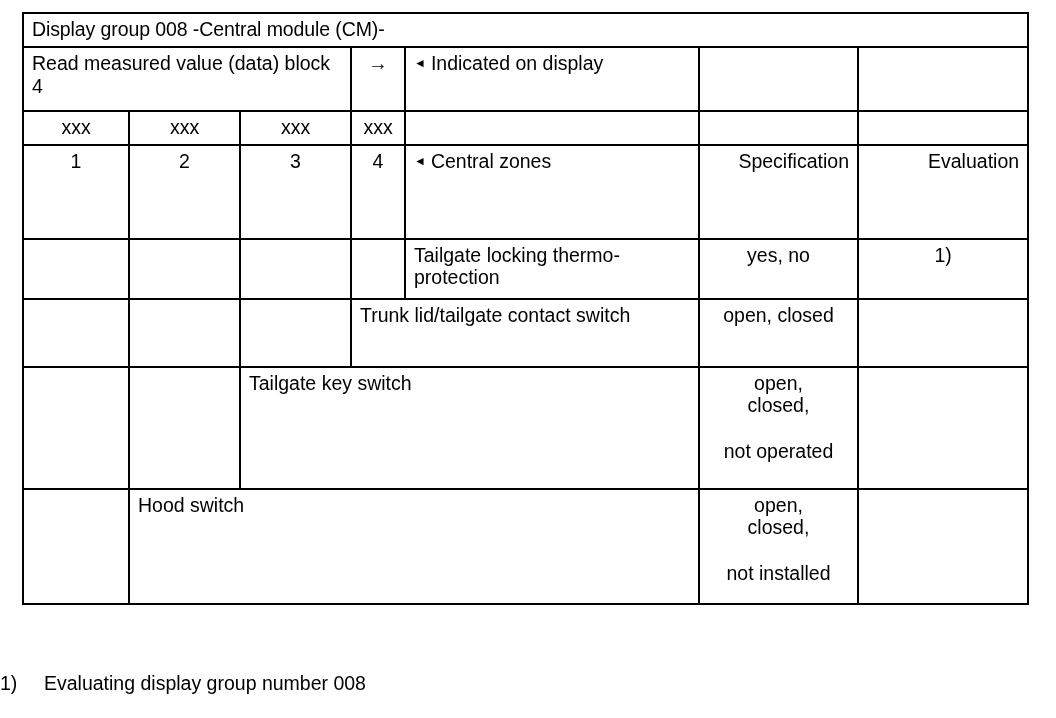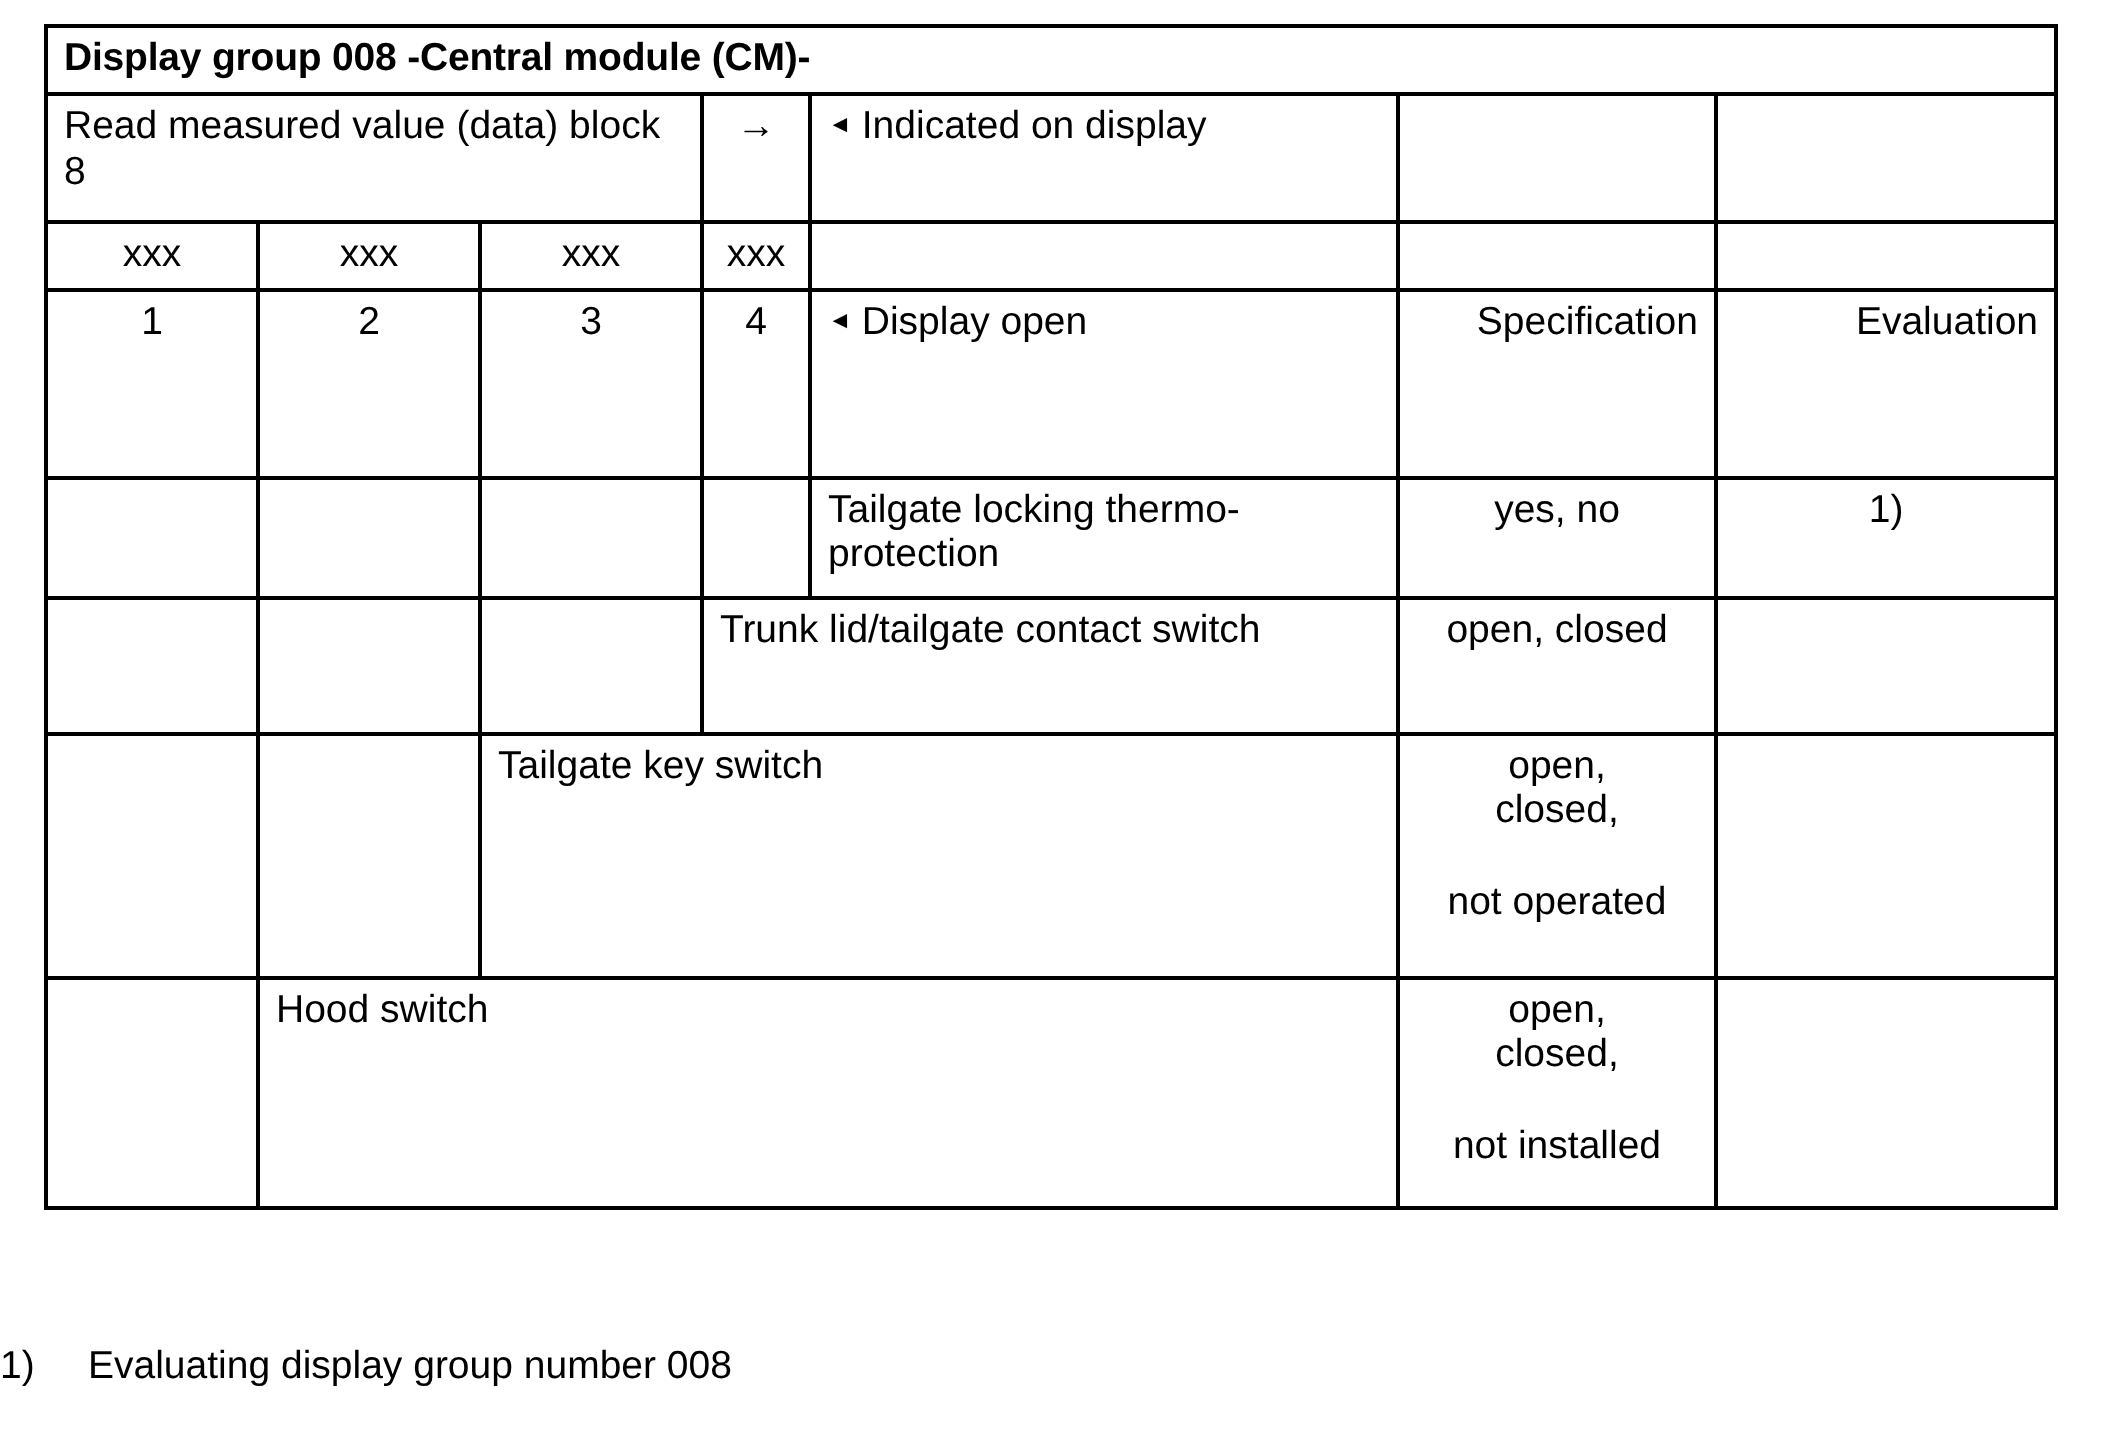--- a/index.html
+++ b/index.html
@@ -48,21 +48,21 @@
   table.diag {
     outline: none;
   }
   .frame-top td      { border-top-width: 4px; }
   .frame-bottom td   { border-bottom-width: 4px; }
   td.frame-left      { border-left-width: 4px; }
   td.frame-right     { border-right-width: 4px; }
 
   
   .title-cell {
-    font-weight: bold;
+    font-weight: normal;
     font-size: 20px;
     padding-top: 5px;
     padding-bottom: 6px;
     letter-spacing: -0.1px;
     margin-left: 36px;
   }
 
   
   .ctr      { text-align: right; }
   .mid      { vertical-align: middle; }
@@ -130,21 +130,21 @@
       <col style="width:159px">
       <col style="width:170px">
     </colgroup>
     <tbody>
 
       <tr class="frame-top h-title">
         <td class="title-cell frame-left frame-right" colspan="7">Display group 008 -Central module (CM)-</td>
       </tr>
 
       <tr class="h-read">
-        <td class="frame-left" colspan="3">Read measured value (data) block 8</td>
+        <td class="frame-left" colspan="3">Read measured value (data) block 4</td>
         <td class="arrowc mid">→</td>
         <td><span class="tri">◄</span><span>Indicated on display</span></td>
         <td></td>
         <td class="frame-right"></td>
       </tr>
 
       <tr class="h-xxx">
         <td class="xxx frame-left">xxx</td>
         <td class="xxx">xxx</td>
         <td class="xxx">xxx</td>
@@ -152,21 +152,21 @@
         <td></td>
         <td></td>
         <td class="frame-right"></td>
       </tr>
 
       <tr class="h-nums">
         <td class="num frame-left">1</td>
         <td class="num">2</td>
         <td class="num">3</td>
         <td class="num">4</td>
-        <td class="bot"><span class="tri">◄</span><span>Display open</span></td>
+        <td class="bot"><span class="tri">◄</span><span>Central zones</span></td>
         <td class="ctr">Specification</td>
         <td class="ctr frame-right">Evaluation</td>
       </tr>
 
       <tr class="h-central">
         <td class="frame-left"></td>
         <td></td>
         <td></td>
         <td></td>
         <td>Tailgate locking thermo-protection</td>

